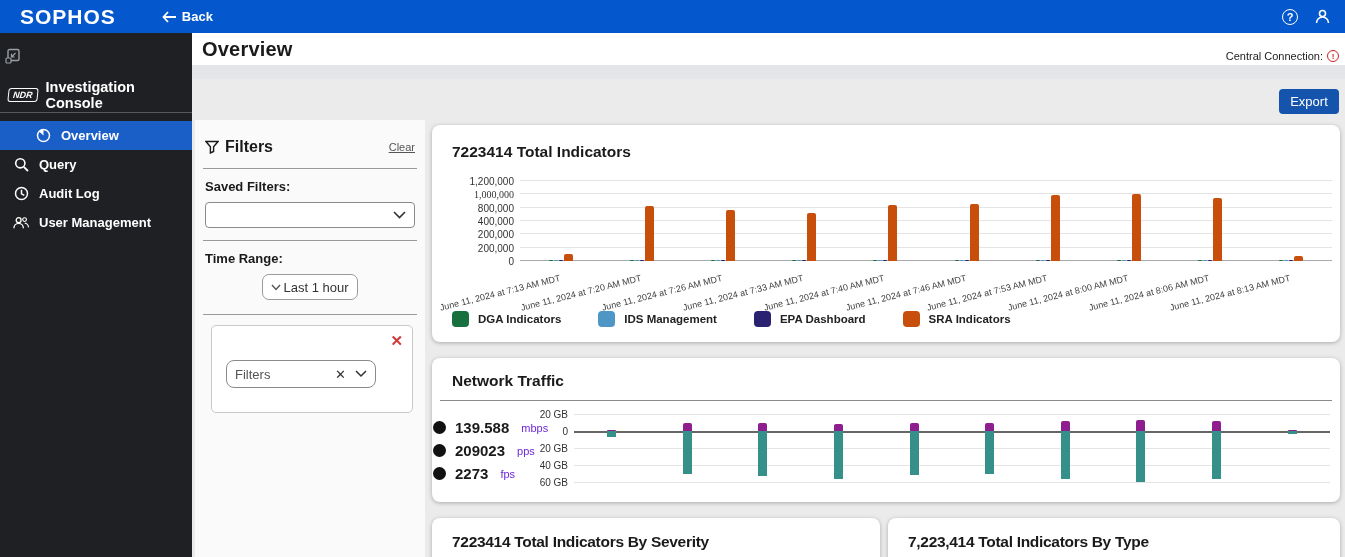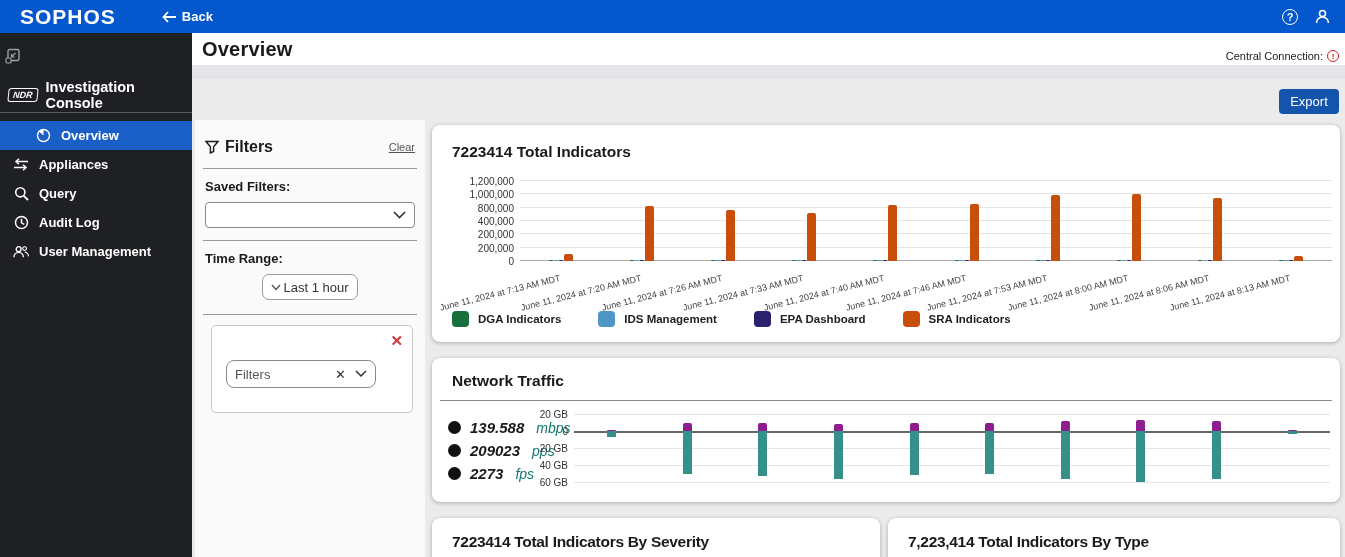--- a/index.html
+++ b/index.html
@@ -116,25 +116,25 @@
     position:absolute; width:170px; text-align:right; font-size:9px; color:#444;
     white-space:nowrap; transform:rotate(-14deg); transform-origin:100% 0; top:8px;
   }
   .legend { position:absolute; left:20px; top:186px; display:flex; gap:37px; align-items:center; }
   .legend-item { display:flex; align-items:center; gap:9px; }
   .swatch { width:17px; height:16px; border-radius:4px; }
   .legend-label { font-size:11.5px; font-weight:bold; color:#222; }
   
   #card-network { left:432px; top:358px; width:908px; height:144px; }
   .nt-divider { position:absolute; left:8px; right:8px; top:42px; border-top:1px solid #8a8a8a; }
-  .nt-stats { position:absolute; left:16px; top:58px;font-style:italic; }
+  .nt-stats { position:absolute; left:1px; top:58px; }
   .nt-row { display:flex; align-items:center; height:23px; gap:9px; }
   .nt-dot { width:13px; height:13px; border-radius:50%; background:#111; }
   .nt-val { font-size:15px; font-weight:bold; }
-  .nt-unit { font-size:14px; color:#0f766e; margin-left:3px; }
+  .nt-unit { font-size:11px; color:#6d28d9; margin-left:3px; }
   .c2-plot { position:absolute; left:142px; top:56px; width:756px; height:68px; }
   .c2-groups { position:absolute; left:0; top:0; width:100%; height:100%; display:flex; }
   .c2-group { flex:1; position:relative; height:100%; }
   .c2-bar { position:absolute; left:50%; margin-left:-4.5px; width:9px; }
   .zero-line { position:absolute; left:0; right:0; border-top:2px solid #666; }
   
   #card-severity { left:432px; top:518px; width:448px; height:50px; border-radius:8px 8px 0 0; }
   #card-type { left:888px; top:518px; width:452px; height:50px; border-radius:8px 8px 0 0; }
   .bottom-title { position:absolute; left:20px; top:15px; font-size:15.5px; font-weight:bold; letter-spacing:-.3px; }
   .ic svg { display:block; }
@@ -178,29 +178,20 @@
   <div class="side-divider"></div>
   <div class="side-menu" id="side-menu">
       <div class="side-item selected indent">
         <span class="ic">
           <svg width="15" height="15" viewBox="0 0 15 15">
             <circle cx="7.5" cy="7.5" r="6" stroke="#fff" stroke-width="1.5" fill="none"></circle>
             <path d="M7.5 7.5 L7.5 1.5 A6 6 0 0 0 3 3.5 Z" fill="#fff"></path>
           </svg>
         </span>
         <span>Overview</span>
-      </div>
-      <div class="side-item">
-        <span class="ic">
-          <svg width="16" height="13" viewBox="0 0 16 13">
-            <path d="M15 3.5 H3 M6 0.8 L3 3.5 L6 6.2" stroke="#fff" stroke-width="1.5" fill="none"></path>
-            <path d="M1 9.5 H13 M10 6.8 L13 9.5 L10 12.2" stroke="#fff" stroke-width="1.5" fill="none"></path>
-          </svg>
-        </span>
-        <span>Appliances</span>
       </div>
       <div class="side-item">
         <span class="ic">
           <svg width="15" height="15" viewBox="0 0 15 15">
             <circle cx="6.3" cy="6.3" r="4.6" stroke="#fff" stroke-width="1.6" fill="none"></circle>
             <path d="M9.8 9.8 L14 14" stroke="#fff" stroke-width="1.8"></path>
           </svg>
         </span>
         <span>Query</span>
       </div>
@@ -385,21 +376,21 @@
       <div class="legend-item">
         <div class="swatch" style="background: rgb(199, 78, 11);"></div>
         <span class="legend-label">SRA Indicators</span>
       </div>
     </div>
 <div class="ylab" style="left: 2px; top: 131px;">0</div>
     <div class="ylab" style="left: 2px; top: 117.667px;">200,000</div>
     <div class="ylab" style="left: 2px; top: 104.333px;">200,000</div>
     <div class="ylab" style="left: 2px; top: 91px;">400,000</div>
     <div class="ylab" style="left: 2px; top: 77.6667px;">800,000</div>
-    <div class="ylab" style="left: 2px; top: 64.3333px;">1,000,000</div>
+    <div class="ylab" style="left: 2px; top: 64.3333px; font-family: Liberation Serif, serif;">1,000,000</div>
     <div class="ylab" style="left: 2px; top: 51px;">1,200,000</div>
   </div>
 
 <div class="card" id="card-network">
   <div class="card-title" style="top:14px;">Network Traffic</div>
   <div class="nt-divider"></div>
   <div class="nt-stats" id="nt-stats">
       <div class="nt-row">
         <div class="nt-dot"></div>
         <span class="nt-val">139.588</span>

